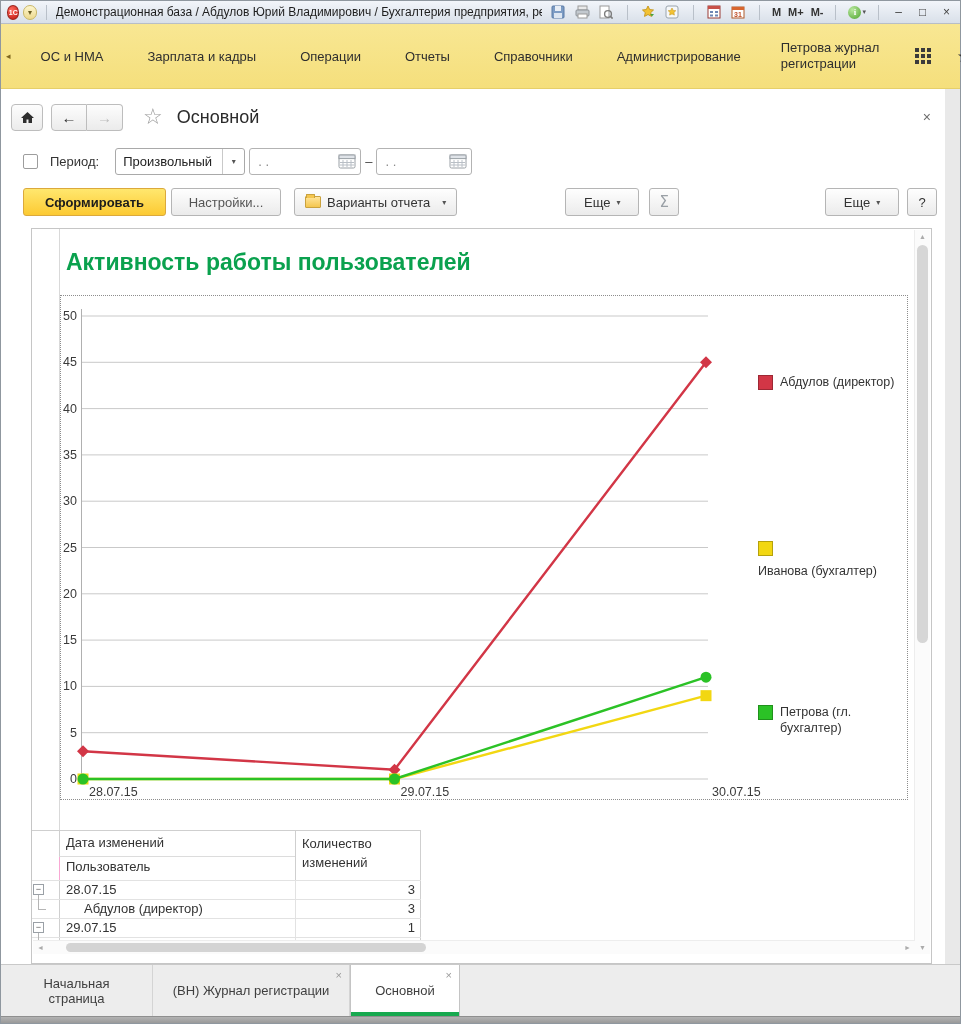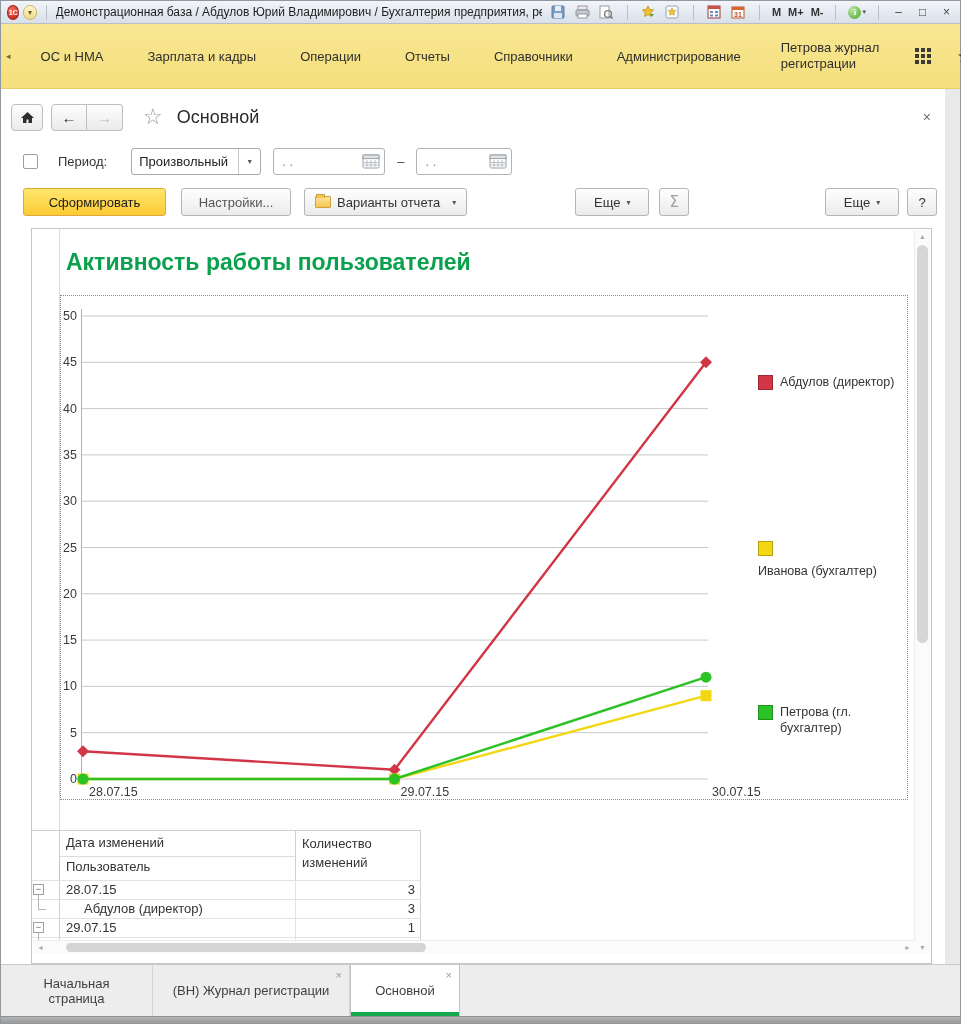--- a/index.html
+++ b/index.html
@@ -51,39 +51,39 @@
   .nav-arrows { display:flex; margin-right:18px; }
   .nav-arrows .btn-sq { width:36px; border-radius:0; }
   .nav-arrows .btn-sq:first-child { border-radius:4px 0 0 4px; }
   .nav-arrows .btn-sq:last-child { border-radius:0 4px 4px 0; border-left:none; }
   .arrow-glyph { font-size:15px; color:#2e2e2e; }
   .arrow-glyph.disabled { color:#bdbdbd; }
   .fav-star { font-size:22px; color:#9a9a9a; margin:0 14px 0 2px; }
   .page-title { font-size:18px; color:#2b2b2b; }
   .nav-close { margin-left:auto; font-size:14px; color:#6d6d6d; padding:0 6px; }
 
-  .filter-row { display:flex; align-items:center; margin:13px 0 0 22px; height:28px; gap:12px; }
+  .filter-row { display:flex; align-items:center; margin:13px 0 0 22px; height:28px; gap:4px; }
   .checkbox { width:15px; height:15px; border:1px solid #9d9d9d; border-radius:2px; background:#fff; margin-right:8px; }
   .lbl { font-size:13px; color:#333; }
   .select { width:130px; height:27px; border:1px solid #a9a9a9; border-radius:3px; background:#fff;
     display:flex; align-items:center; margin-left:12px; }
   .select .sel-val { flex:1; font-size:13px; padding-left:7px; color:#222; }
   .select .sel-caret { width:22px; border-left:1px solid #c9c9c9; text-align:center; font-size:8px; color:#555; align-self:stretch; display:flex; align-items:center; justify-content:center; }
   .date-field { height:27px; border:1px solid #b3b3b3; border-radius:3px; background:#fff; display:flex; align-items:center; }
   .date-field.w1 { width:112px; } .date-field.w2 { width:96px; }
   .date-field input { border:none; outline:none; flex:1; min-width:0; font-size:13px; padding-left:8px; color:#8a8a8a;
     font-family:inherit; background:transparent; }
   .cal-ico { width:18px; height:15px; margin-right:4px; flex:0 0 18px; }
   .dash { font-size:13px; color:#444; }
 
   .action-row { display:flex; align-items:center; margin:13px 8px 0 22px; height:28px; }
   .btn { height:28px; border:1px solid #b5b5b5; border-radius:3px; background:linear-gradient(#fefefe,#ebebeb);
     font-size:13px; color:#333; display:flex; align-items:center; justify-content:center; padding:0 14px; }
-  .btn-generate { background:linear-gradient(#ffe76e,#fcca33); border-color:#dba93c; font-weight:normal; color:#1c1c1c; width:143px; }
-  .btn-settings { width:110px; margin-left:15px; color:#555; }
+  .btn-generate { background:linear-gradient(#ffe76e,#fcca33); border-color:#dba93c; font-weight:bold; color:#1c1c1c; width:143px; }
+  .btn-settings { width:110px; margin-left:5px; color:#555; }
   .btn-variants { margin-left:13px; gap:6px; padding:0 10px; }
   .folder-ico { width:16px; height:12px; position:relative; background:linear-gradient(#ffe49a,#f4c64f); border:1px solid #caa23e; border-radius:1px; }
   .folder-ico:before { content:""; position:absolute; top:-3px; left:0; width:7px; height:3px; background:#f4c64f; border:1px solid #caa23e; border-bottom:none; border-radius:1px 1px 0 0; }
   .btn .caret { font-size:8px; color:#555; margin-left:6px; }
   .btn-more1 { margin-left:108px; width:74px; }
   .btn-sigma { width:30px; margin-left:10px; color:#9aa0a6; font-size:15px; font-family:"DejaVu Sans",sans-serif; }
   .spacer { flex:1; }
   .btn-more2 { width:74px; }
   .btn-help { width:28px; margin-left:8px; }
 

